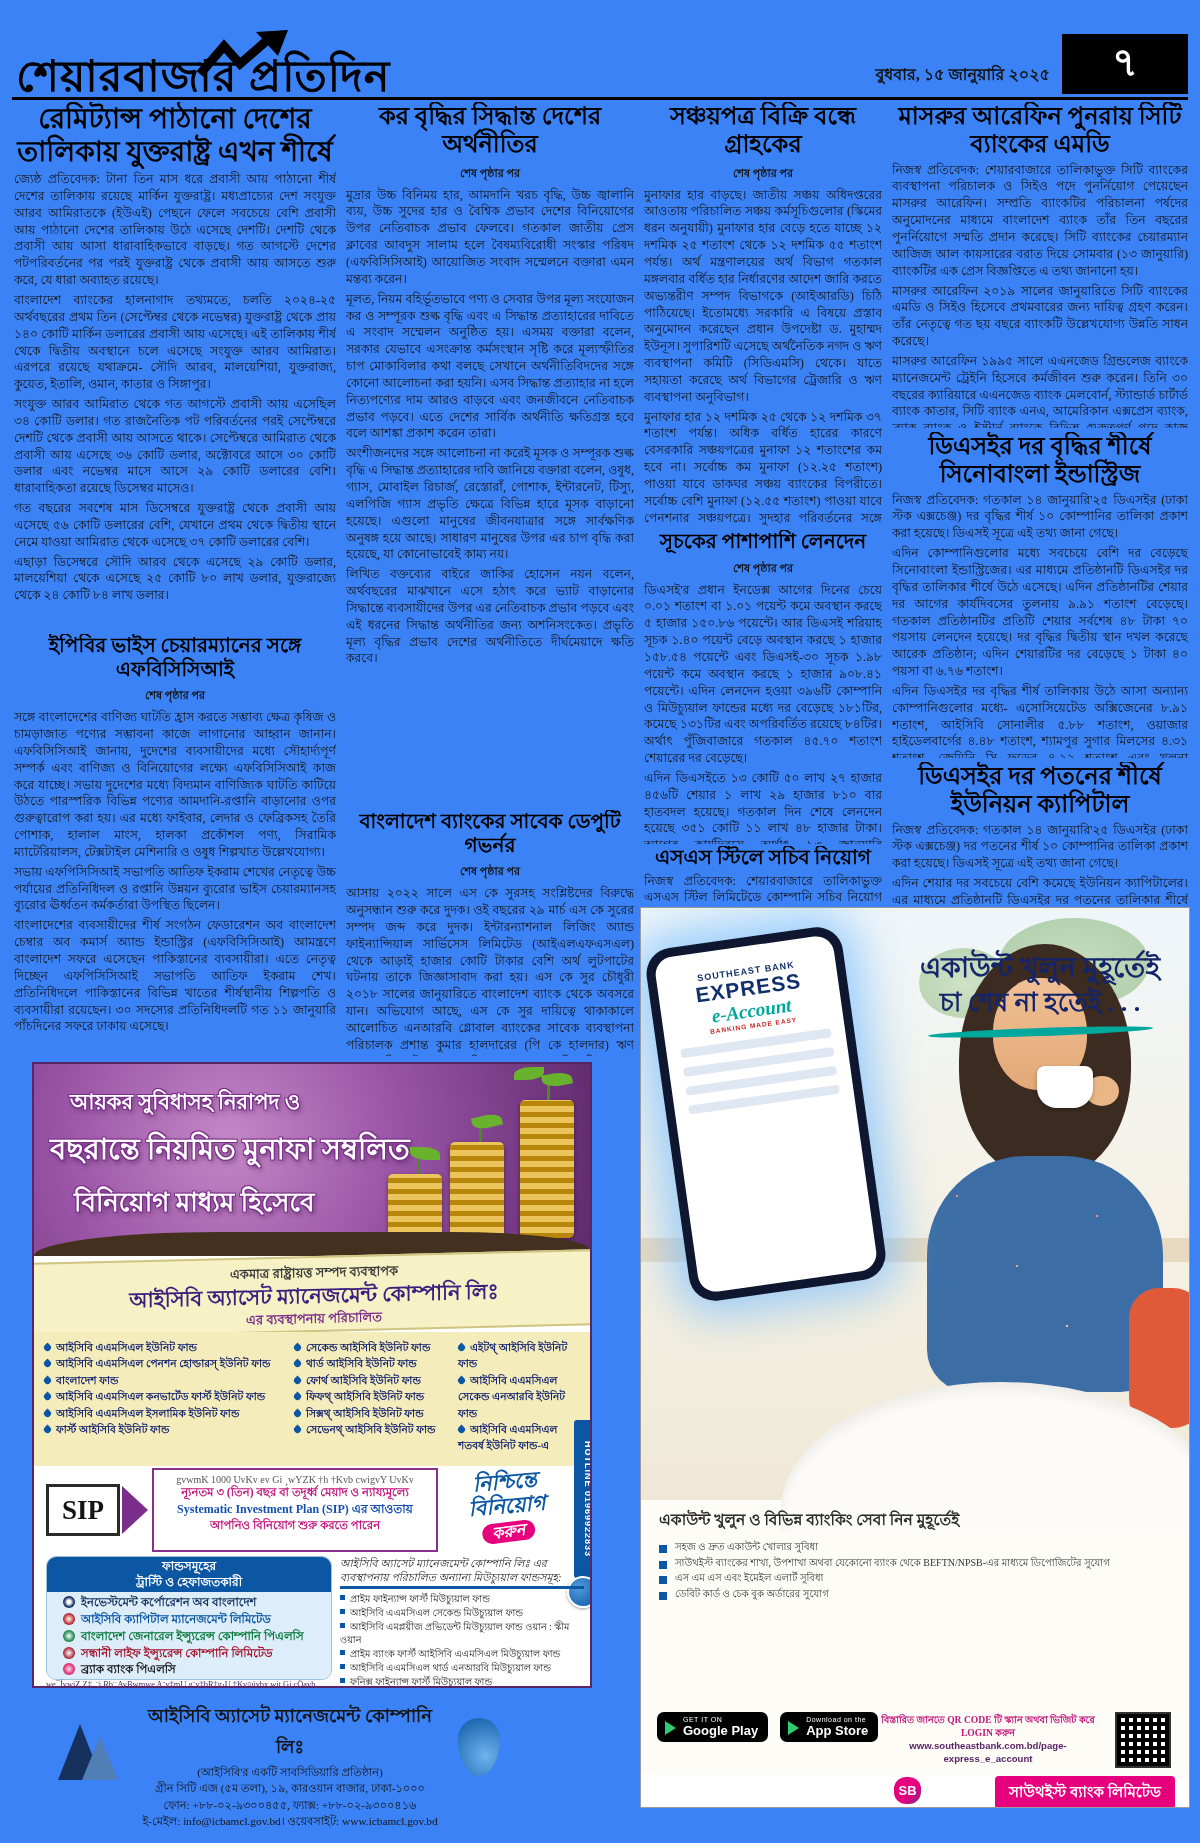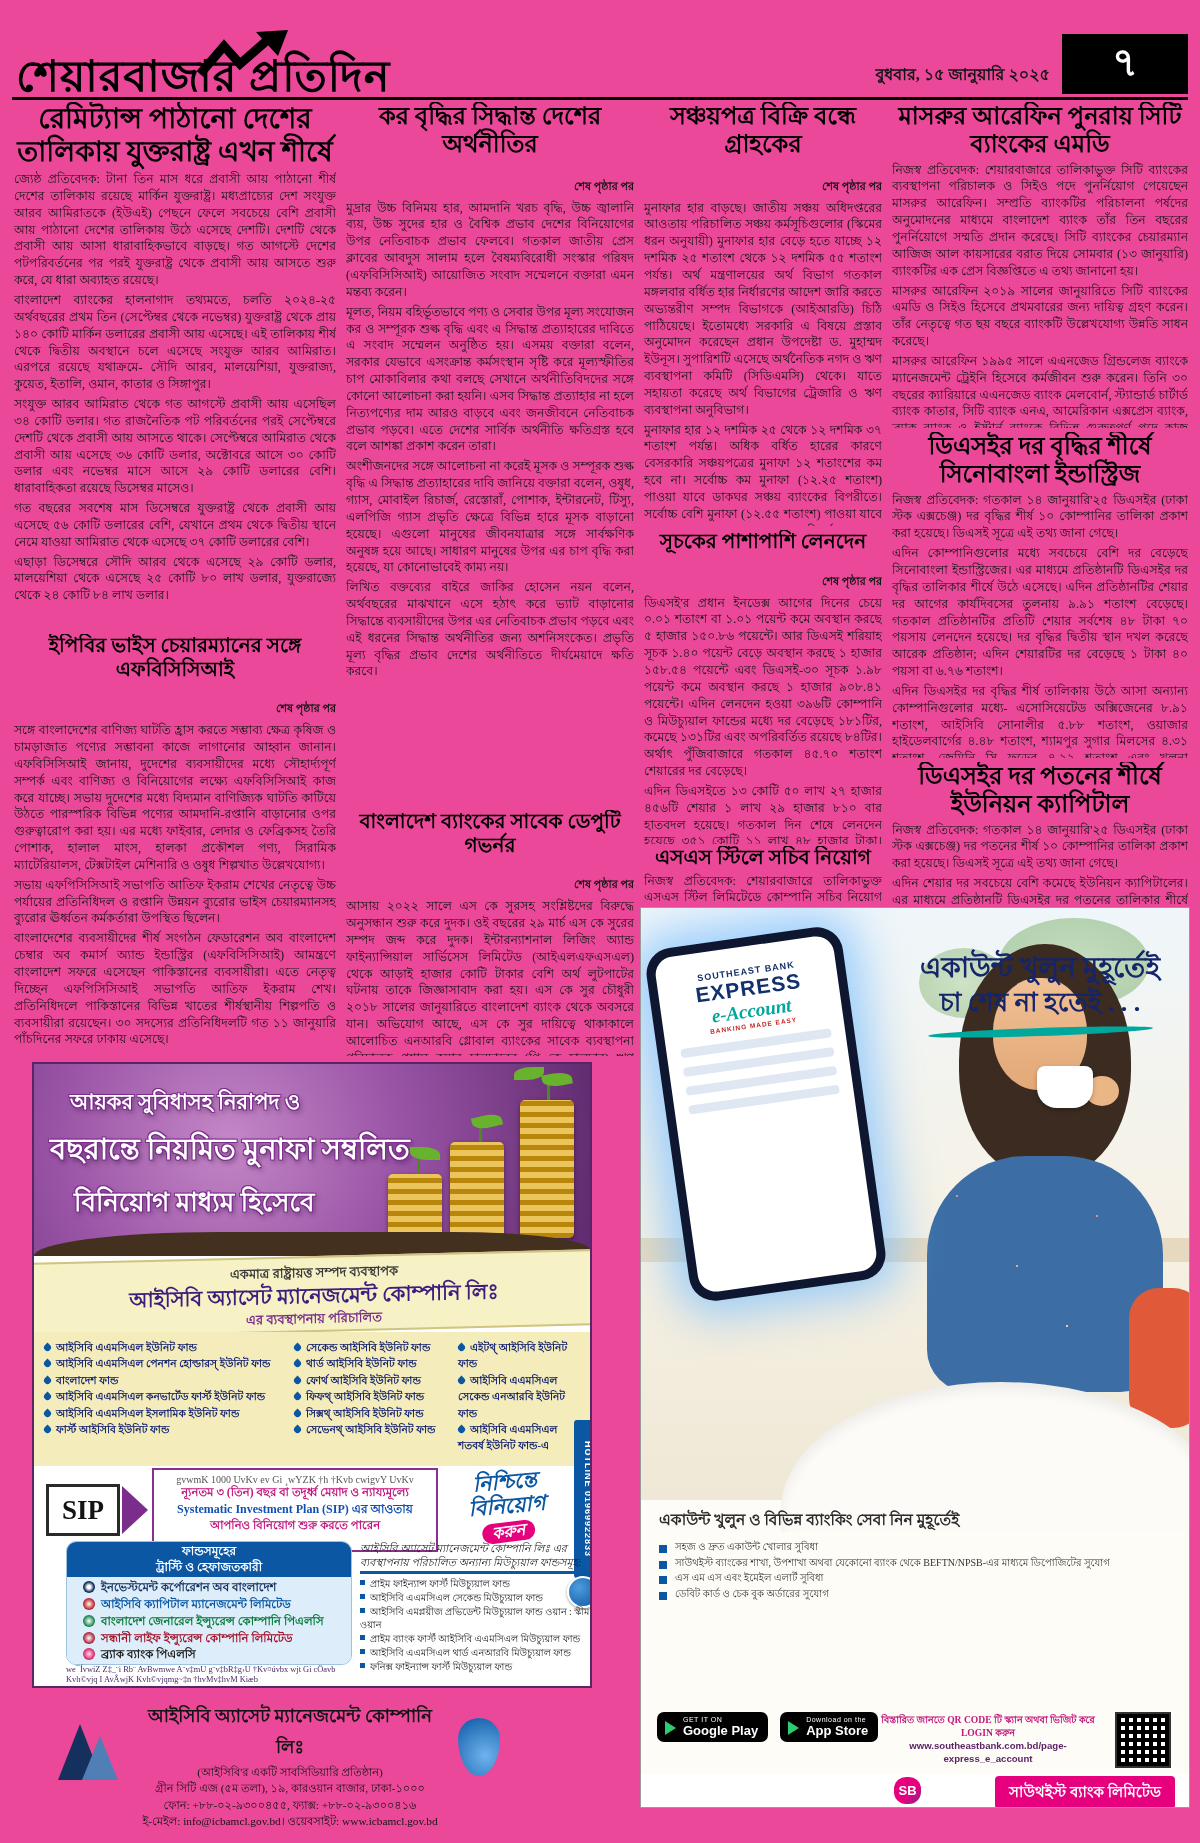--- a/index.html
+++ b/index.html
@@ -1,37 +1,37 @@
 <!DOCTYPE html>
 <html lang="bn" style="--accent_purple: #7b2d8b; --accent_magenta: #e6007e; --accent_blue: #0b57a4; --accent_teal: #00a79d; --navy: #15256b;"><head>
 <meta charset="utf-8">
 <style>
   :root{
     --ink:#141414;
   }
   *{box-sizing:border-box;margin:0;padding:0;}
   html,body{background:#ffffff;}
   body{font-family:"Liberation Serif","DejaVu Sans",serif;color:var(--ink);}
-  #page{position:relative;width:1200px;height:1843px;background:#ec4899;overflow:hidden;margin:0 auto;}
+  #page{position:relative;width:1200px;height:1843px;background:#3b82f6;overflow:hidden;margin:0 auto;}
 
   
   .masthead-title{position:absolute;left:16px;top:44px;font-size:43px;font-weight:800;letter-spacing:1px;white-space:nowrap;color:#000;}
   .mast-arrow{position:absolute;left:196px;top:30px;}
   .head-date{position:absolute;right:150px;top:62px;font-size:16px;font-weight:600;}
   .pagebox{position:absolute;right:12px;top:34px;width:126px;height:60px;background:#000;color:#fff;
            display:flex;align-items:center;justify-content:center;font-size:40px;font-weight:700;}
   .hrule{position:absolute;left:12px;top:97px;width:1176px;height:3px;background:#000;}
 
   
   .article{position:absolute;overflow:hidden;}
   .hl{font-weight:800;text-align:center;line-height:1.18;color:#000;margin-bottom:3px;}
   .hl-xl{font-size:28px;}
   .hl-lg{font-size:24px;}
   .hl-md{font-size:20px;}
-  .cont{font-size:11px;text-align:right;font-weight:700;margin:19px 0 3px;}
+  .cont{font-size:11px;text-align:center;font-weight:700;margin:6px 0 3px;}
   .para{font-size:12.3px;line-height:1.37;text-align:justify;margin-bottom:3px;}
   .a0{left:14px;top:102px;width:322px;height:528px;}
   .a1{left:14px;top:634px;width:322px;height:420px;}
   .a2{left:346px;top:102px;width:288px;height:704px;}
   .a3{left:346px;top:810px;width:288px;height:246px;}
   .a4{left:644px;top:102px;width:238px;height:424px;}
   .a5{left:644px;top:530px;width:238px;height:314px;}
   .a6{left:644px;top:846px;width:238px;height:59px;}
   .a7{left:892px;top:102px;width:296px;height:326px;}
   .a8{left:892px;top:432px;width:296px;height:326px;}
@@ -79,21 +79,21 @@
   .sipl3{font-size:12px;font-weight:800;color:#1450b0;line-height:1.4;}
   .sip-script{position:absolute;left:406px;top:4px;width:134px;transform:rotate(-5deg);text-align:center;
               font-style:italic;font-weight:800;color:var(--accent_blue);font-size:21px;line-height:1.15;}
   .sip-script .go{display:inline-block;background:var(--accent_magenta);color:#fff;font-size:16px;
                   padding:1px 10px;border-radius:10px;transform:rotate(-2deg);}
   .hotline{position:absolute;left:540px;top:356px;width:19px;height:158px;background:var(--accent_blue);color:#fff;
            writing-mode:vertical-rl;font-size:9px;font-weight:700;letter-spacing:1px;text-align:center;
            font-family:"Liberation Sans",sans-serif;border-radius:3px;}
   .hot-badge{position:absolute;left:533px;top:512px;width:32px;height:32px;border-radius:50%;
              background:radial-gradient(circle at 35% 35%,#4f9bdc,#0b57a4);border:2px solid #fff;box-shadow:0 1px 3px rgba(0,0,0,.4);}
-  .icb-bottom{position:absolute;left:0;top:477px;width:100%;height:134px;margin-left:20px;}
+  .icb-bottom{position:absolute;left:0;top:492px;width:100%;height:134px;}
   .trustee{position:absolute;left:12px;top:0;width:286px;height:124px;border-radius:10px;overflow:hidden;border:1px solid #9cc3e0;}
   .t-head{background:var(--accent_blue);color:#fff;text-align:center;font-size:12px;font-weight:800;line-height:1.3;padding:2px 0;}
   .t-body{background:#ddeefa;padding:3px 16px;}
   .t-body .li{font-size:11.6px;font-weight:800;line-height:1.45;white-space:nowrap;overflow:hidden;}
   .t-body .li::before{content:"";display:inline-block;width:12px;height:12px;border-radius:50%;margin-right:6px;vertical-align:-2px;}
   .t-body .li:nth-child(1){color:#14305e;} .t-body .li:nth-child(1)::before{background:radial-gradient(#fff 20%,#14305e 60%);}
   .t-body .li:nth-child(2){color:#0b57a4;} .t-body .li:nth-child(2)::before{background:radial-gradient(#ffd,#b51029 70%);}
   .t-body .li:nth-child(3){color:#0a7a3d;} .t-body .li:nth-child(3)::before{background:radial-gradient(#fff,#0a7a3d 70%);}
   .t-body .li:nth-child(4){color:#a3172e;} .t-body .li:nth-child(4)::before{background:radial-gradient(#fff,#a3172e 70%);}
   .t-body .li:nth-child(5){color:#1a1a1a;} .t-body .li:nth-child(5)::before{background:radial-gradient(#fde,#d81b60 70%);}

